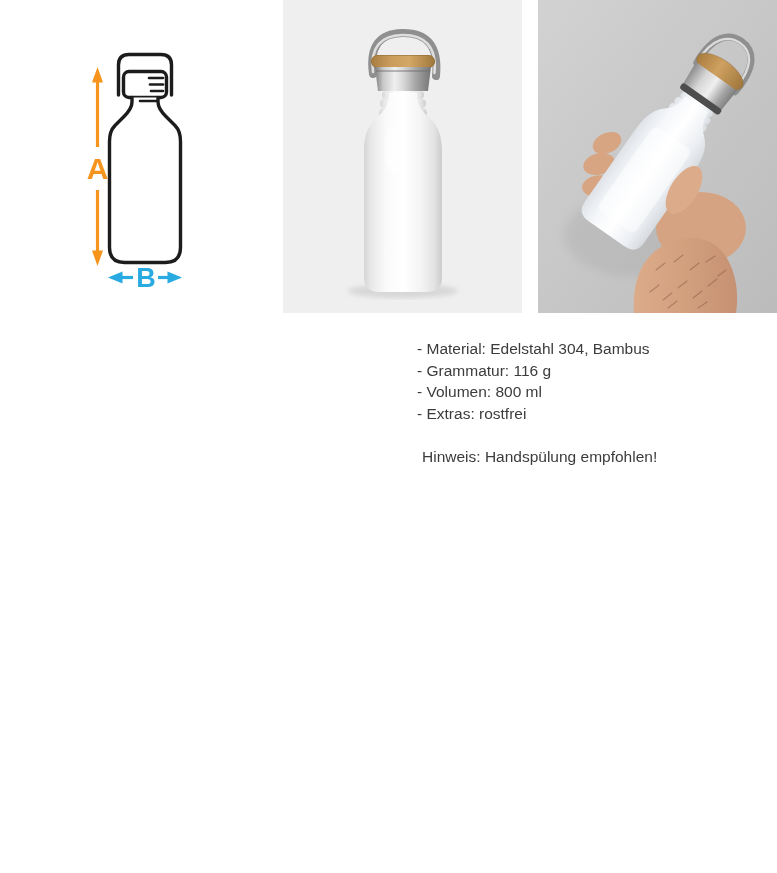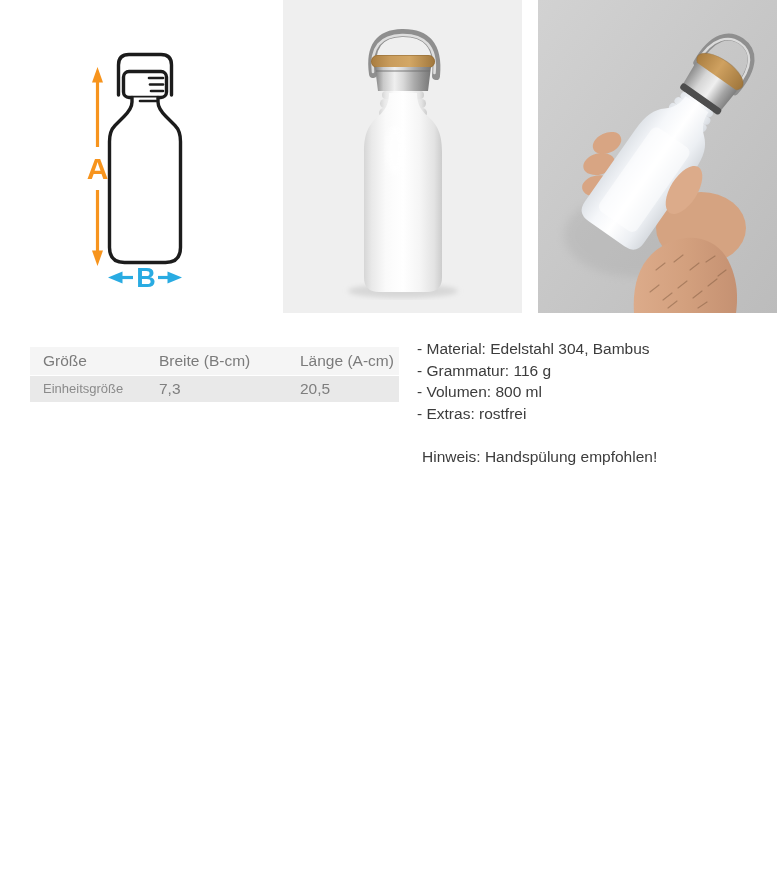--- a/index.html
+++ b/index.html
@@ -240,41 +240,20 @@
         </g>
         <path d="M84,148 C84,130 88,121 96,114 C103,108 106,101 106,92 L134,92
                  C134,101 137,108 144,114 C152,121 156,130 156,148 L156,236
                  Q156,250 142,250 L98,250 Q84,250 84,236 Z" fill="url(#h-body)"></path>
         <rect x="97" y="133" width="46" height="102" rx="7" fill="#ffffff" opacity="0.5"></rect>
       </g>
       <ellipse cx="146" cy="190" rx="27" ry="13.5" fill="#dcab8a" transform="rotate(-58 146 190)"></ellipse>
     </svg>
   </div>
 
-  <table id="size-table">
-    <colgroup>
-        <col class="c1">
-        <col class="c2">
-        <col class="c3">
-      </colgroup>
-    <thead>
-      <tr>
-        <th>Größe</th>
-        <th>Breite (B-cm)</th>
-        <th>Länge (A-cm)</th>
-      </tr>
-    </thead>
-    <tbody>
-      <tr>
-        <td class="size-name">Einheitsgröße</td>
-        <td>7,3</td>
-        <td>20,5</td>
-      </tr>
-    </tbody>
-  </table>
 
   <div id="description">
     <ul class="specs">
       <li>- Material: Edelstahl 304, Bambus</li>
       <li>- Grammatur: 116 g</li>
       <li>- Volumen: 800 ml</li>
       <li>- Extras: rostfrei</li>
     </ul>
     <p class="note">Hinweis: Handspülung empfohlen!</p>
   </div>

